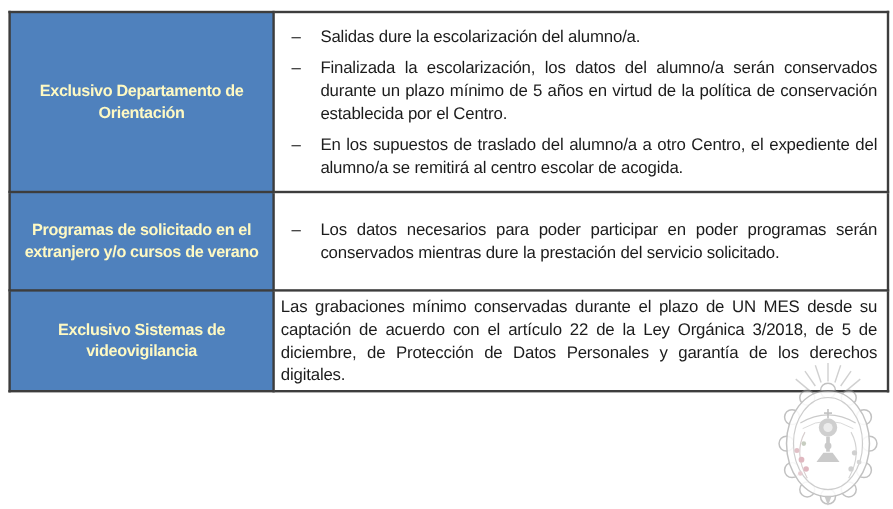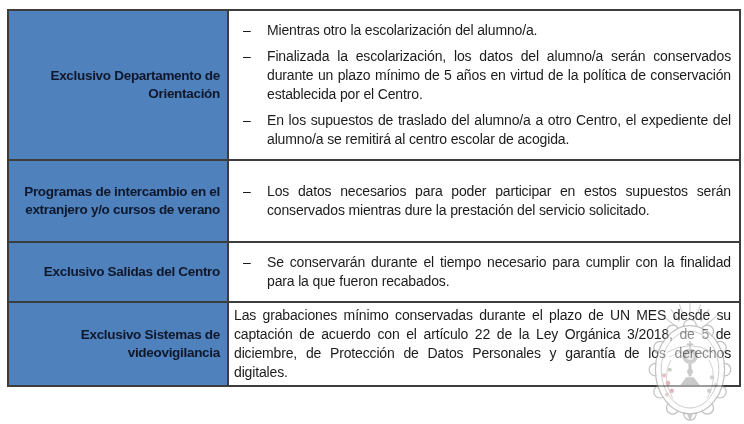--- a/index.html
+++ b/index.html
@@ -14,26 +14,26 @@
     position:absolute;left:7px;top:9px;
     width:732px;
     border-collapse:collapse;
     table-layout:fixed;
   }
   col.c1{width:220px;}
   col.c2{width:512px;}
   td{border:2px solid #3d3d3d;}
   td.hd{
     background:#4f81bd;
-    color:#0f172a;
+    color:#fef9c3;
     font-weight:bold;
     font-size:13.5px;
     letter-spacing:-0.3px;
     line-height:1.35;
-    text-align:right;
+    text-align:center;
     vertical-align:middle;
     padding:2px 7px;
   }
   td.bd{
     background:#ffffff;
     color:#1c1c1c;
     font-size:14px;
     letter-spacing:-0.15px;
     line-height:19px;
     vertical-align:middle;
@@ -78,53 +78,44 @@
         <col class="c1">
         <col class="c2">
       </colgroup>
     <tbody>
 
       <tr class="r0">
         <td class="hd">Exclusivo Departamento de Orientación</td>
         <td class="bd">
           <div class="bullet">
             <span class="dash">–</span>
-            <span>Mientras otro la escolarización del alumno/a.</span>
+            <span>Salidas dure la escolarización del alumno/a.</span>
           </div>
           <div class="bullet">
             <span class="dash">–</span>
             <span>Finalizada la escolarización, los datos del alumno/a serán conservados durante un plazo mínimo de 5 años en virtud de la política de conservación establecida por el Centro.</span>
           </div>
           <div class="bullet">
             <span class="dash">–</span>
             <span>En los supuestos de traslado del alumno/a a otro Centro, el expediente del alumno/a se remitirá al centro escolar de acogida.</span>
           </div>
         </td>
       </tr>
 
 
       <tr class="r2">
-        <td class="hd">Programas de intercambio en el extranjero y/o cursos de verano</td>
+        <td class="hd">Programas de solicitado en el extranjero y/o cursos de verano</td>
         <td class="bd">
           <div class="bullet">
             <span class="dash">–</span>
-            <span>Los datos necesarios para poder participar en estos supuestos serán conservados mientras dure la prestación del servicio solicitado.</span>
+            <span>Los datos necesarios para poder participar en poder programas serán conservados mientras dure la prestación del servicio solicitado.</span>
           </div>
         </td>
       </tr>
 
-      <tr class="r3">
-        <td class="hd">Exclusivo Salidas del Centro</td>
-        <td class="bd">
-          <div class="bullet">
-            <span class="dash">–</span>
-            <span>Se conservarán durante el tiempo necesario para cumplir con la finalidad para la que fueron recabados.</span>
-          </div>
-        </td>
-      </tr>
 
       <tr class="r4">
         <td class="hd">Exclusivo Sistemas de videovigilancia</td>
         <td class="bd">
           <p class="para"><span>Las grabaciones mínimo conservadas durante el plazo de </span><b>UN MES</b><span> desde su captación de acuerdo con el artículo 22 de la Ley Orgánica 3/2018, de 5 de diciembre, de Protección de Datos Personales y garantía de los derechos digitales.</span></p>
         </td>
       </tr>
 
     </tbody>
   </table>

